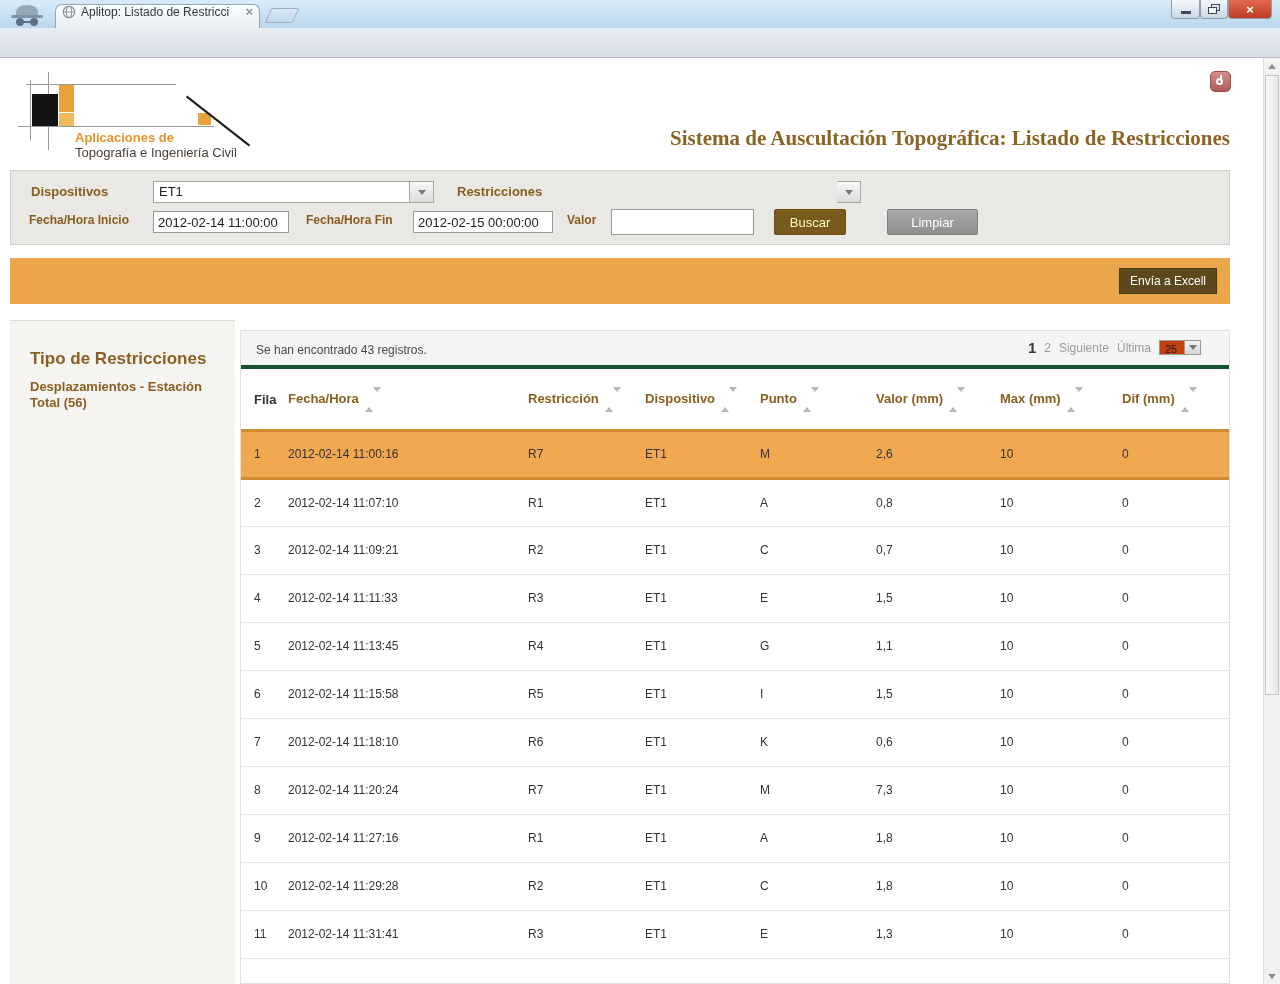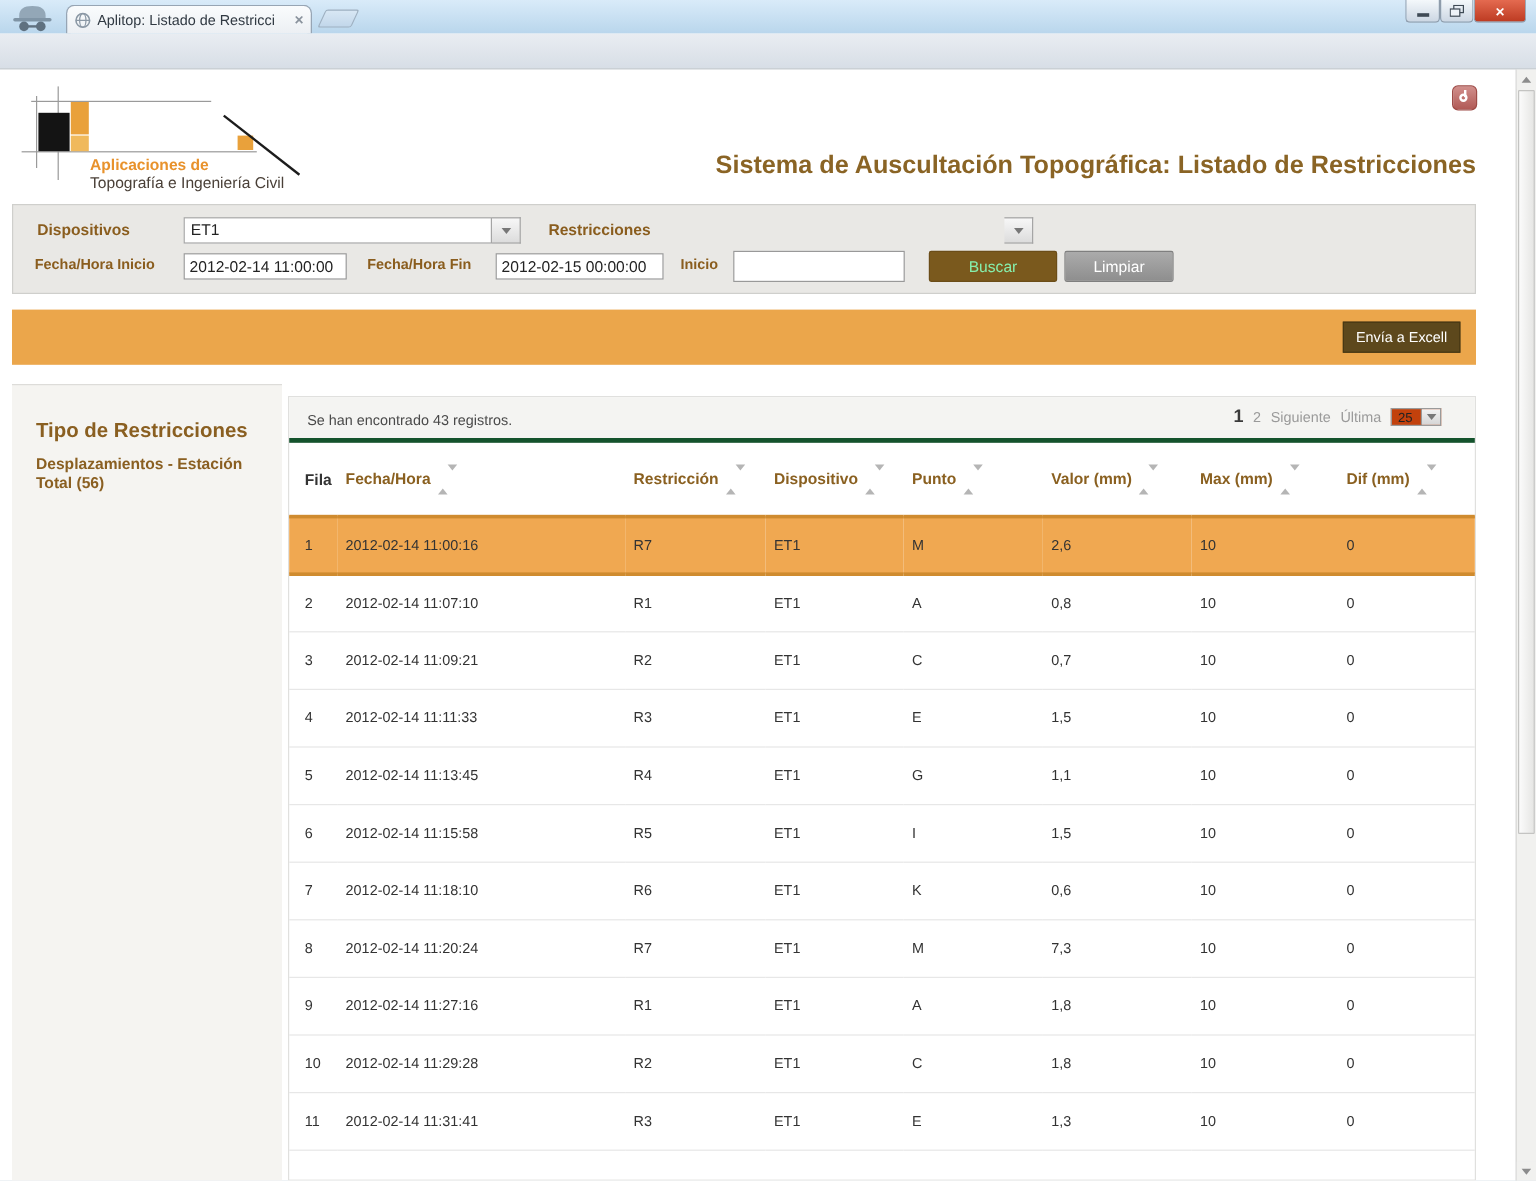--- a/index.html
+++ b/index.html
@@ -5,21 +5,21 @@
   * { margin:0; padding:0; box-sizing:border-box; }
   body { font-family:"Liberation Sans", sans-serif; background:#9db4c8; }
   .page { position:relative; width:1280px; height:984px; overflow:hidden; background:#fff; }
   .abs { position:absolute; }
 
   
   .titlebar { position:absolute; left:0; top:0; width:1280px; height:28px;
     background:linear-gradient(#d9ebf9,#b9d6ec); }
   .tab { position:absolute; left:55px; top:4px; width:205px; height:24px;
     background:linear-gradient(#fafcfd,#eceff3); border:1px solid #97a5b4; border-bottom:none;
-    border-radius:7px 7px 0 0; display:flex; align-items:center; padding:0 6px; }
+    border-radius:7px 7px 0 0; display:flex; align-items:flex-start; padding:0 6px; }
   .tab-title { font-size:12px; color:#303942; white-space:nowrap; overflow:hidden; width:160px; }
   .tab-close { margin-left:auto; color:#8a939d; font-size:13px; font-weight:bold; line-height:1; cursor:default; }
   .newtab { position:absolute; left:268px; top:8px; width:28px; height:15px;
     background:linear-gradient(#d8e7f4,#c2d7ea); border:1px solid #9fb0c0; transform:skewX(-25deg); border-radius:2px; }
   .winbtns { position:absolute; right:8px; top:0; display:flex; }
   .winbtn { height:19px; border:1px solid #8e9cab; border-top:none; border-radius:0 0 4px 4px;
     background:linear-gradient(#f4f8fb,#ccd7e3); display:flex; align-items:center; justify-content:center; }
   .winbtn.close { background:linear-gradient(#e46a50,#bd3b22); color:#fff; font-weight:bold; font-size:13px; }
   .minglyph { width:10px; height:3px; background:#3f4a55; margin-top:6px; }
 
@@ -54,35 +54,35 @@
   .org2 { position:absolute; left:41px; top:41px; width:15px; height:13px; background:#f0b95c; }
   .org3 { position:absolute; left:180px; top:41px; width:13px; height:12px; background:#e9a13b; }
   .diag { position:absolute; left:160px; top:48px; width:80px; height:2px; background:#1c1c1c; transform:rotate(38deg); }
 
   .power-btn { position:absolute; left:1210px; top:13px; width:21px; height:21px; border-radius:5px;
     background:linear-gradient(#d18f8c,#b15a56); border:1px solid #9e4b47; }
   .pwr-ring { position:absolute; left:5px; top:6px; width:7px; height:7px; border:2px solid #fff; border-radius:50%; }
   .pwr-line { position:absolute; left:9px; top:3px; width:2px; height:6px; background:#fff; }
 
   .page-title { position:absolute; left:430px; top:68px; width:800px; text-align:right;
-    font-size:21px; font-weight:bold; color:#8a6425; }
+    font-size:21px; font-weight:bold; color:#8a6425;font-family:Liberation Serif, serif; }
 
   
   .filters { position:absolute; left:10px; top:112px; width:1220px; height:75px;
     background:#e9e8e5; border:1px solid #cfcfcc;padding-left:30px; }
   .flabel { position:absolute; font-size:13px; font-weight:bold; color:#8a5d1e; }
   .combo { position:absolute; height:22px; background:#fff; border:1px solid #a5a5a5;
     font-size:13px; color:#222; line-height:20px; padding:0 5px; }
   .combo-btn { position:absolute; width:24px; height:22px; background:linear-gradient(#f7f7f7,#dcdcdc);
     border:1px solid #a5a5a5; border-left:none; display:flex; align-items:center; justify-content:center; }
   .tri-sm { width:0; height:0; border-left:4px solid transparent; border-right:4px solid transparent; border-top:5px solid #777; }
   .txtin { position:absolute; height:22px; background:#fff; border:1px solid #999; font-size:13px;
     font-family:"Liberation Sans",sans-serif; color:#222; padding:0 4px; }
-  .btn-buscar { position:absolute; left:763px; top:38px; width:107px; height:26px; background:#7a591d;
-    border:1px solid #6b4d18; border-radius:2px; color:#86efac; font-size:13px; }
+  .btn-buscar { position:absolute; left:763px; top:38px; width:72px; height:26px; background:#7a591d;
+    border:1px solid #6b4d18; border-radius:2px; color:#fef9c3; font-size:13px; }
   .btn-limpiar { position:absolute; left:876px; top:38px; width:91px; height:26px;
     background:linear-gradient(#ababab,#8e8e8e); border:1px solid #7f7f7f; border-radius:2px; color:#fff; font-size:13px; }
 
   
   .orangebar { position:absolute; left:10px; top:200px; width:1220px; height:46px; background:#eba64b; }
   .btn-excel { position:absolute; right:13px; top:10px; height:26px; padding:0 10px; background:#5d481c;
     border:1px solid #483813; color:#fff; font-size:12px; }
 
   
   .sidebar { position:absolute; left:10px; top:262px; width:225px; height:664px; background:#f5f4f1; border-top:1px solid #dddcd9; }
@@ -202,21 +202,21 @@
 
       <span class="flabel" style="left:446px;top:13px;">Restricciones</span>
       <div class="combo-btn" style="left:826px;top:10px;">
           <span class="tri-sm"></span>
         </div>
 
       <span class="flabel" style="left:18px;top:42px;font-size:12px;">Fecha/Hora Inicio</span>
       <input class="txtin" style="left: 142px; top: 40px; width: 136px;" value="2012-02-14 11:00:00">
       <span class="flabel" style="left:295px;top:42px;font-size:12px;">Fecha/Hora Fin</span>
       <input class="txtin" style="left: 402px; top: 40px; width: 140px;" value="2012-02-15 00:00:00">
-      <span class="flabel" style="left:556px;top:42px;font-size:12px;">Inicio</span>
+      <span class="flabel" style="left:556px;top:42px;font-size:12px;">Valor</span>
       <input class="txtin" style="left: 600px; top: 38px; width: 143px; height: 26px;" value="">
 
       <button class="btn-buscar">Buscar</button>
       <button class="btn-limpiar">Limpiar</button>
     </div>
 
     <div class="orangebar">
       <button class="btn-excel">Envía a Excell</button>
     </div>
 

